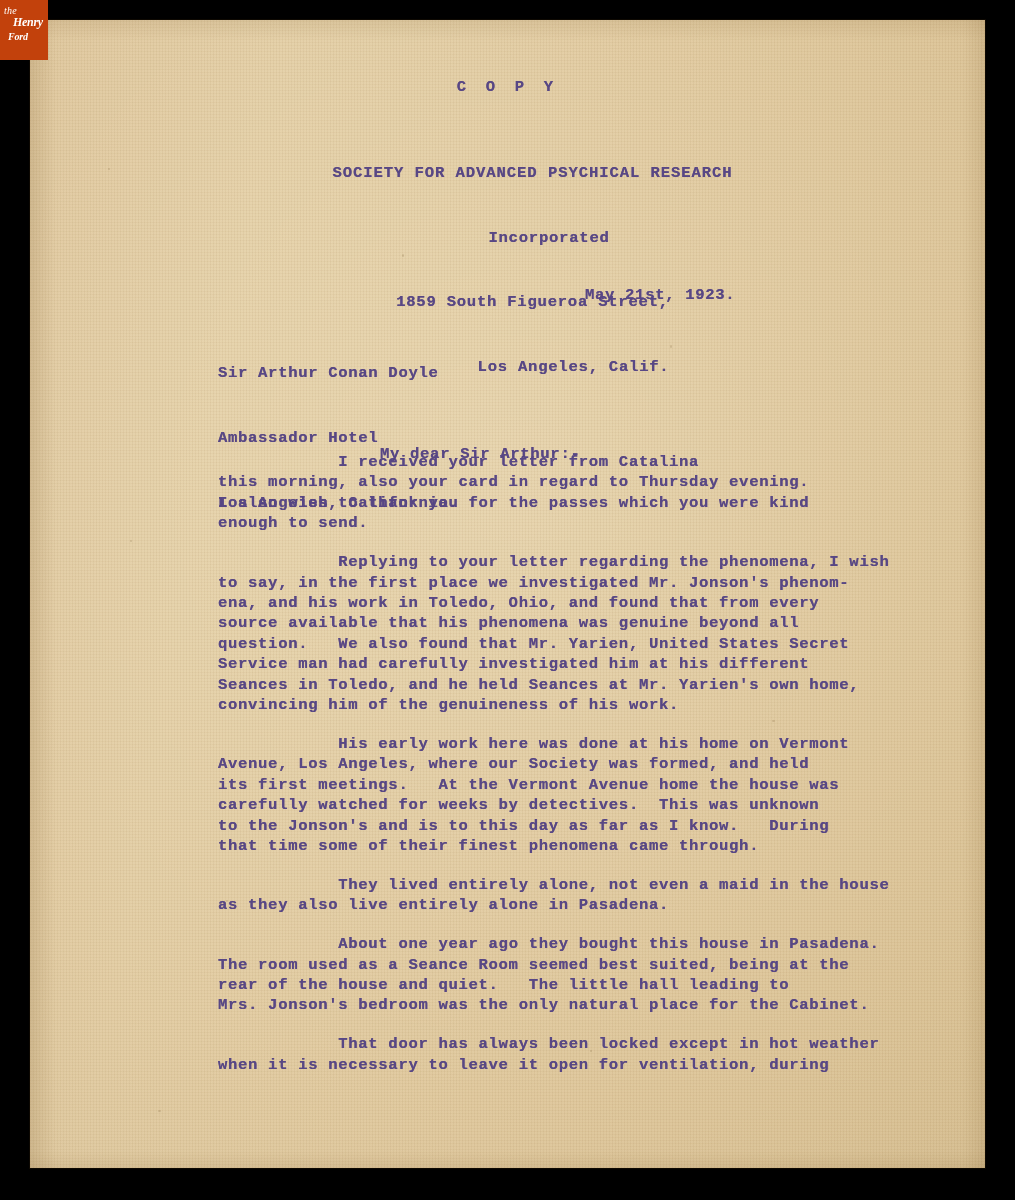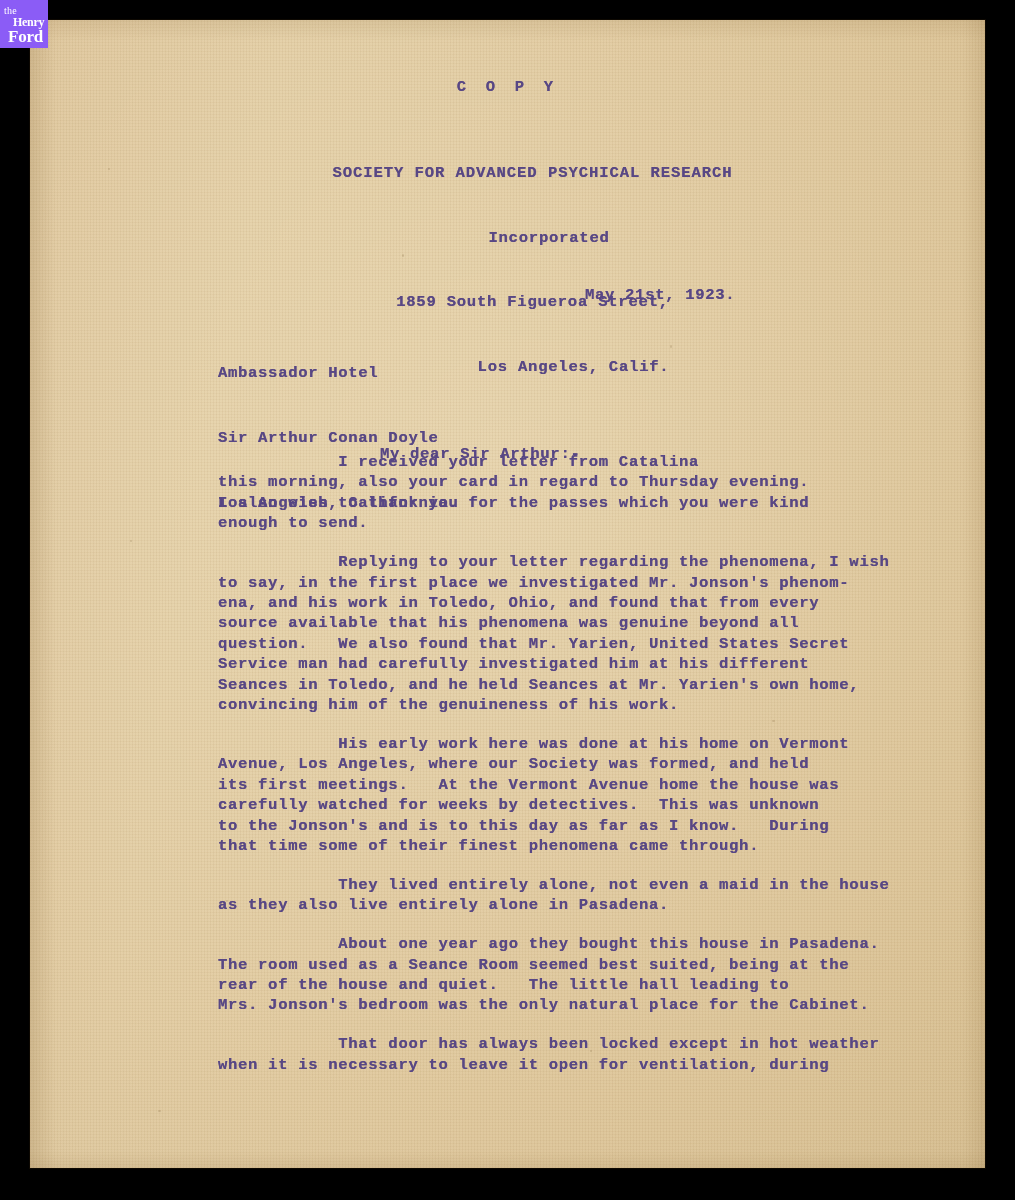--- a/index.html
+++ b/index.html
@@ -156,24 +156,25 @@
       0 0 0.6px rgba(70,54,116,0.55),
       0.35px 0.25px 0.5px rgba(95,80,140,0.30);
   }
 
   
   #henry-ford-logo {
     position: absolute;
     left: 0;
     top: 0;
     width: 48px;
-    height: 48px;
-    background: #8b5cf6;
+    height: 60px;
+    background: #c2410c;
     z-index: 10;
     overflow: hidden;
+    font-style: italic;
   }
   #henry-ford-logo .logo-the {
     position: absolute;
     left: 4px;
     top: 6px;
     color: #ffffff;
     font-family: "Liberation Serif", "DejaVu Serif", serif;
     font-size: 10px;
     line-height: 10px;
     letter-spacing: 0.2px;
@@ -189,21 +190,21 @@
     line-height: 14px;
     letter-spacing: -0.3px;
   }
   #henry-ford-logo .logo-ford {
     position: absolute;
     left: 8px;
     top: 29px;
     color: #ffffff;
     font-family: "Liberation Serif", "DejaVu Serif", serif;
     font-weight: 700;
-    font-size: 17px;
+    font-size: 10px;
     line-height: 15px;
     letter-spacing: -0.2px;
   }
 
   
   .speck {
     position: absolute;
     border-radius: 50%;
     background: rgba(110,80,40,0.20);
     z-index: 2;
@@ -235,22 +236,22 @@
         <span class="lh-line lh-inc">Incorporated</span>
         <span class="lh-line lh-street">1859 South Figueroa Street,</span>
         <span class="lh-line lh-city">Los Angeles, Calif.</span>
       </div>
 
       <div class="typed return-address">
         <span style="display:block">May 21st, 1923.</span>
       </div>
 
       <div class="typed recipient">
+        <span style="display:block">Sir Arthur Conan Doyle</span>
         <span style="display:block">Ambassador Hotel</span>
-        <span style="display:block">Sir Arthur Conan Doyle</span>
         <span style="display:block">Los Angeles, California.</span>
       </div>
 
       <div class="typed salutation" style="left:330px; top:424px;padding-left:20px;">My dear Sir Arthur:-</div>
 
       <div class="body-block">
         <p class="body-para">            I received your letter from Catalina
 this morning, also your card in regard to Thursday evening.
 I also wish to thank you for the passes which you were kind
 enough to send.</p>

